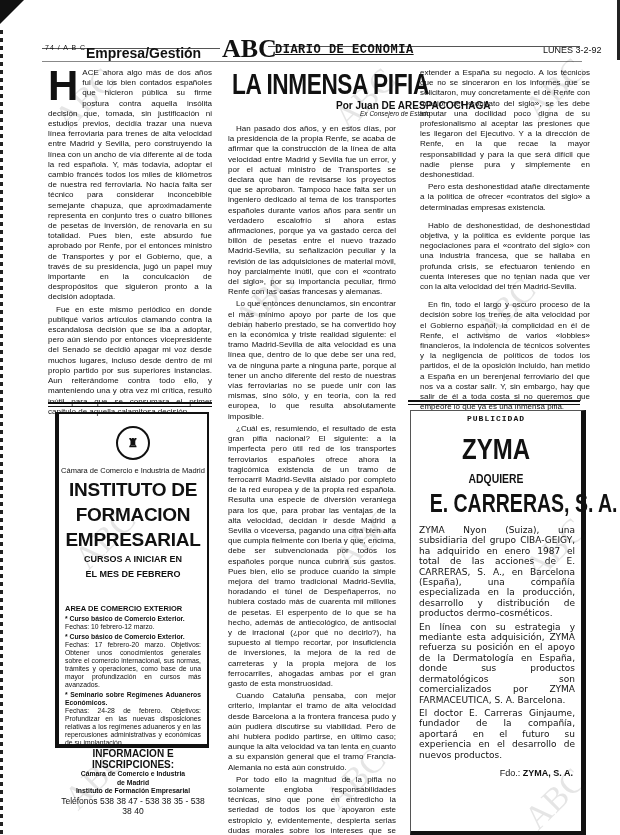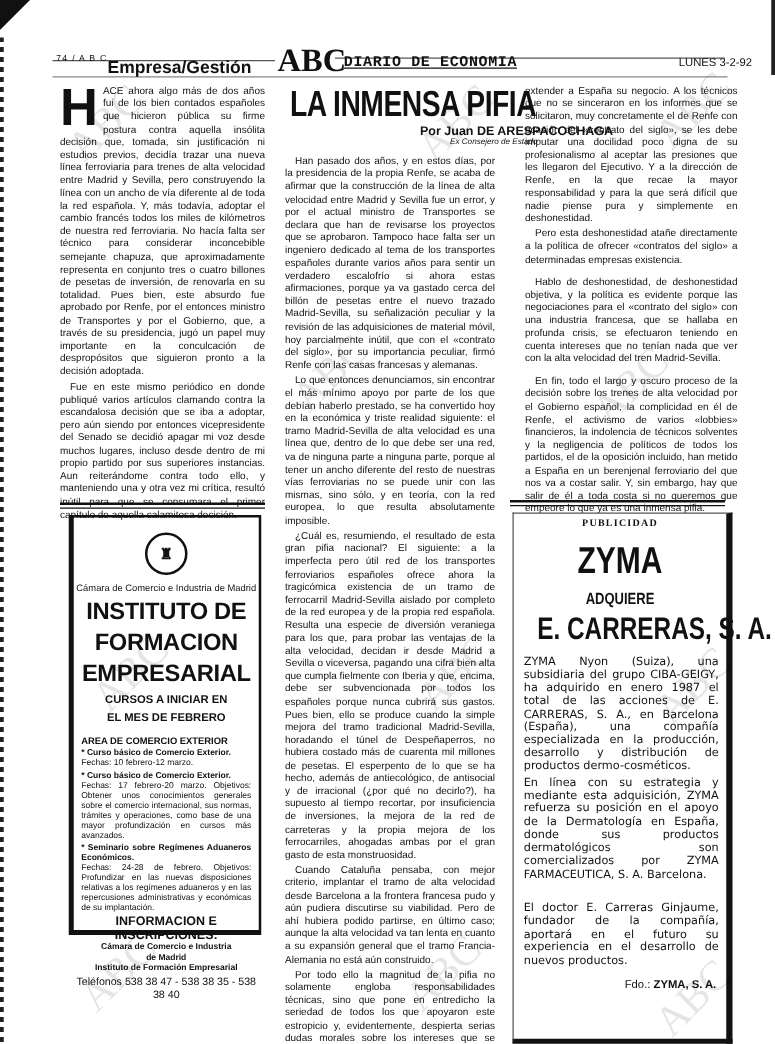--- a/index.html
+++ b/index.html
@@ -23,28 +23,28 @@
   .title { left:232px; top:68px; font-size:29px; font-weight:bold; letter-spacing:-0.5px; transform:scaleX(0.78); transform-origin:left top; font-family:"Liberation Sans", sans-serif; }
   .byline { left:336px; top:100px; font-size:10px; font-weight:bold; }
   .byline-role { left:360px; top:110px; font-size:6.5px; font-style:italic; }
   .box-ad { position:absolute; border:2px solid #111; border-left:4px solid #111; }
   .ad1 { left:55px; top:412px; width:148px; height:330px; border-bottom:4px solid #111; }
   .ad1 .center { text-align:center; }
   .crest { width:30px; height:30px; margin:12px auto 6px auto; border:2px solid #111; border-radius:50%; display:flex; align-items:center; justify-content:center; font-size:12px; font-weight:bold; }
   .ad1 .org { font-size:7.5px; line-height:9px; }
   .ad1 .big { font-size:19px; font-weight:bold; line-height:21px; margin-top:4px; letter-spacing:-0.3px; }
   .ad1 .sub { font-size:9px; font-weight:bold; line-height:11px; margin-top:4px; }
-  .ad1 .area { font-size:7.5px; font-weight:bold; margin:8px 6px 2px 6px; }
+  .ad1 .area { font-size:7.5px; font-weight:bold; margin:24px 6px 2px 6px; }
   .ad1 .item { font-size:6.8px; line-height:8px; margin:2px 6px 0 6px; text-align:justify; }
   .ad1 .item b { font-weight:bold; }
   .ad1 .info-h { font-size:10px; font-weight:bold; margin-top:1px; }
   .ad1 .info { font-size:6.8px; font-weight:bold; line-height:8.5px; }
   .ad1 .tel { font-size:8.5px; font-weight:normal; line-height:10px; }
   .ad2 { left:410px; top:410px; width:170px; height:420px; border:1px solid #555; border-right:5px solid #111; border-bottom:5px solid #111; }
-  .ad2 .lbl { text-align:center; font-family:Liberation Serif, serif; font-size:8px; font-weight:bold; letter-spacing:1px; margin-top:3px; }
+  .ad2 .lbl { text-align:center; font-family:Liberation Mono, monospace; font-size:8px; font-weight:bold; letter-spacing:1px; margin-top:3px; }
   .ad2 .z { text-align:center; font-size:30px; font-weight:bold; line-height:32px; margin-top:10px; transform:scaleX(0.8); }
   .ad2 .adq { text-align:center; font-size:13px; font-weight:bold; margin-top:6px; transform:scaleX(0.8); }
   .ad2 .co { text-align:center; font-size:25px; font-weight:bold; line-height:27px; margin-top:4px; transform:scaleX(0.78); white-space:nowrap; }
   .ad2 .body { font-family:"DejaVu Sans", sans-serif; font-size:9px; line-height:10.4px; margin:8px 6px 0 8px; text-align:justify; }
   .ad2 .sig { text-align:right; font-size:9px; margin:8px 8px 0 0; }
   .ad2 .sig b { font-weight:bold; }
   .watermark { position:absolute; font-family:"Liberation Serif", serif; font-size:34px; color:rgba(0,0,0,0.10); transform:rotate(-45deg); pointer-events:none; }
 </style>
 </head>
 <body>
@@ -115,21 +115,21 @@
 <div class="rule" style="left:408px; top:400px; width:172px; height:2px; background:#111;"></div>
 <div class="rule" style="left:408px; top:404px; width:172px; background:#111;"></div>
 
 <div class="box-ad ad2">
   <div class="lbl">PUBLICIDAD</div>
   <div class="z">ZYMA</div>
   <div class="adq">ADQUIERE</div>
   <div class="co">E. CARRERAS, S. A.</div>
   <div class="body">ZYMA Nyon (Suiza), una subsidiaria del grupo CIBA-GEIGY, ha adquirido en enero 1987 el total de las acciones de E. CARRERAS, S. A., en Barcelona (España), una compañía especializada en la producción, desarrollo y distribución de productos dermo-cosméticos.</div>
   <div class="body" style="margin-top:3px">En línea con su estrategia y mediante esta adquisición, ZYMA refuerza su posición en el apoyo de la Dermatología en España, donde sus productos dermatológicos son comercializados por ZYMA FARMACEUTICA, S. A. Barcelona.</div>
-  <div class="body" style="margin-top:17px">El doctor E. Carreras Ginjaume, fundador de la compañía, aportará en el futuro su experiencia en el desarrollo de nuevos productos.</div>
+  <div class="body" style="margin-top:3px">El doctor E. Carreras Ginjaume, fundador de la compañía, aportará en el futuro su experiencia en el desarrollo de nuevos productos.</div>
   <div class="sig"><span>Fdo.:</span> <b>ZYMA, S. A.</b></div>
 </div>
 
 <div class="watermark" style="left:50px; top:80px;">ABC</div>
 <div class="watermark" style="left:330px; top:80px;">ABC</div>
 <div class="watermark" style="left:520px; top:70px;">ABC</div>
 <div class="watermark" style="left:230px; top:280px;">ABC</div>
 <div class="watermark" style="left:470px; top:290px;">ABC</div>
 <div class="watermark" style="left:70px; top:520px;">ABC</div>
 <div class="watermark" style="left:330px; top:520px;">ABC</div>

